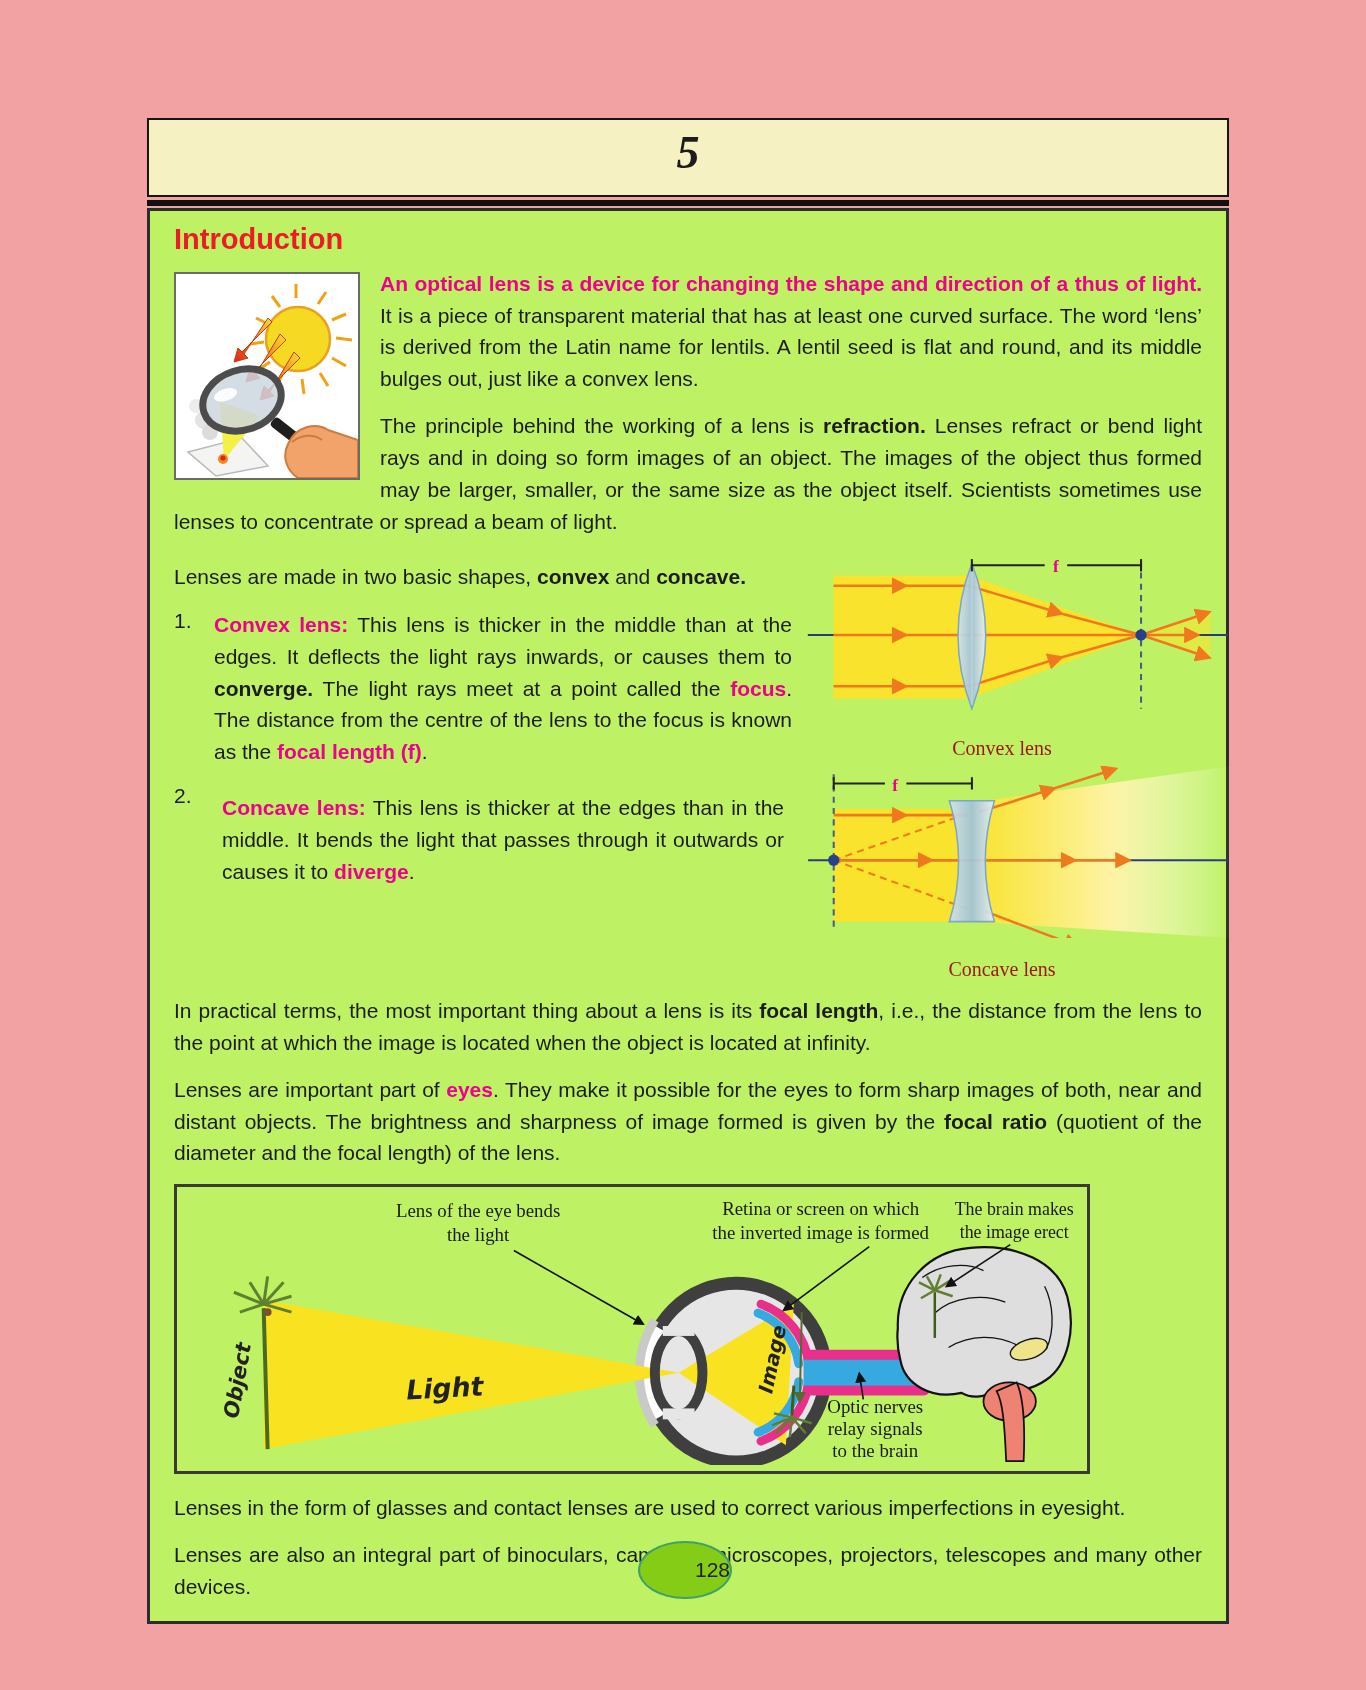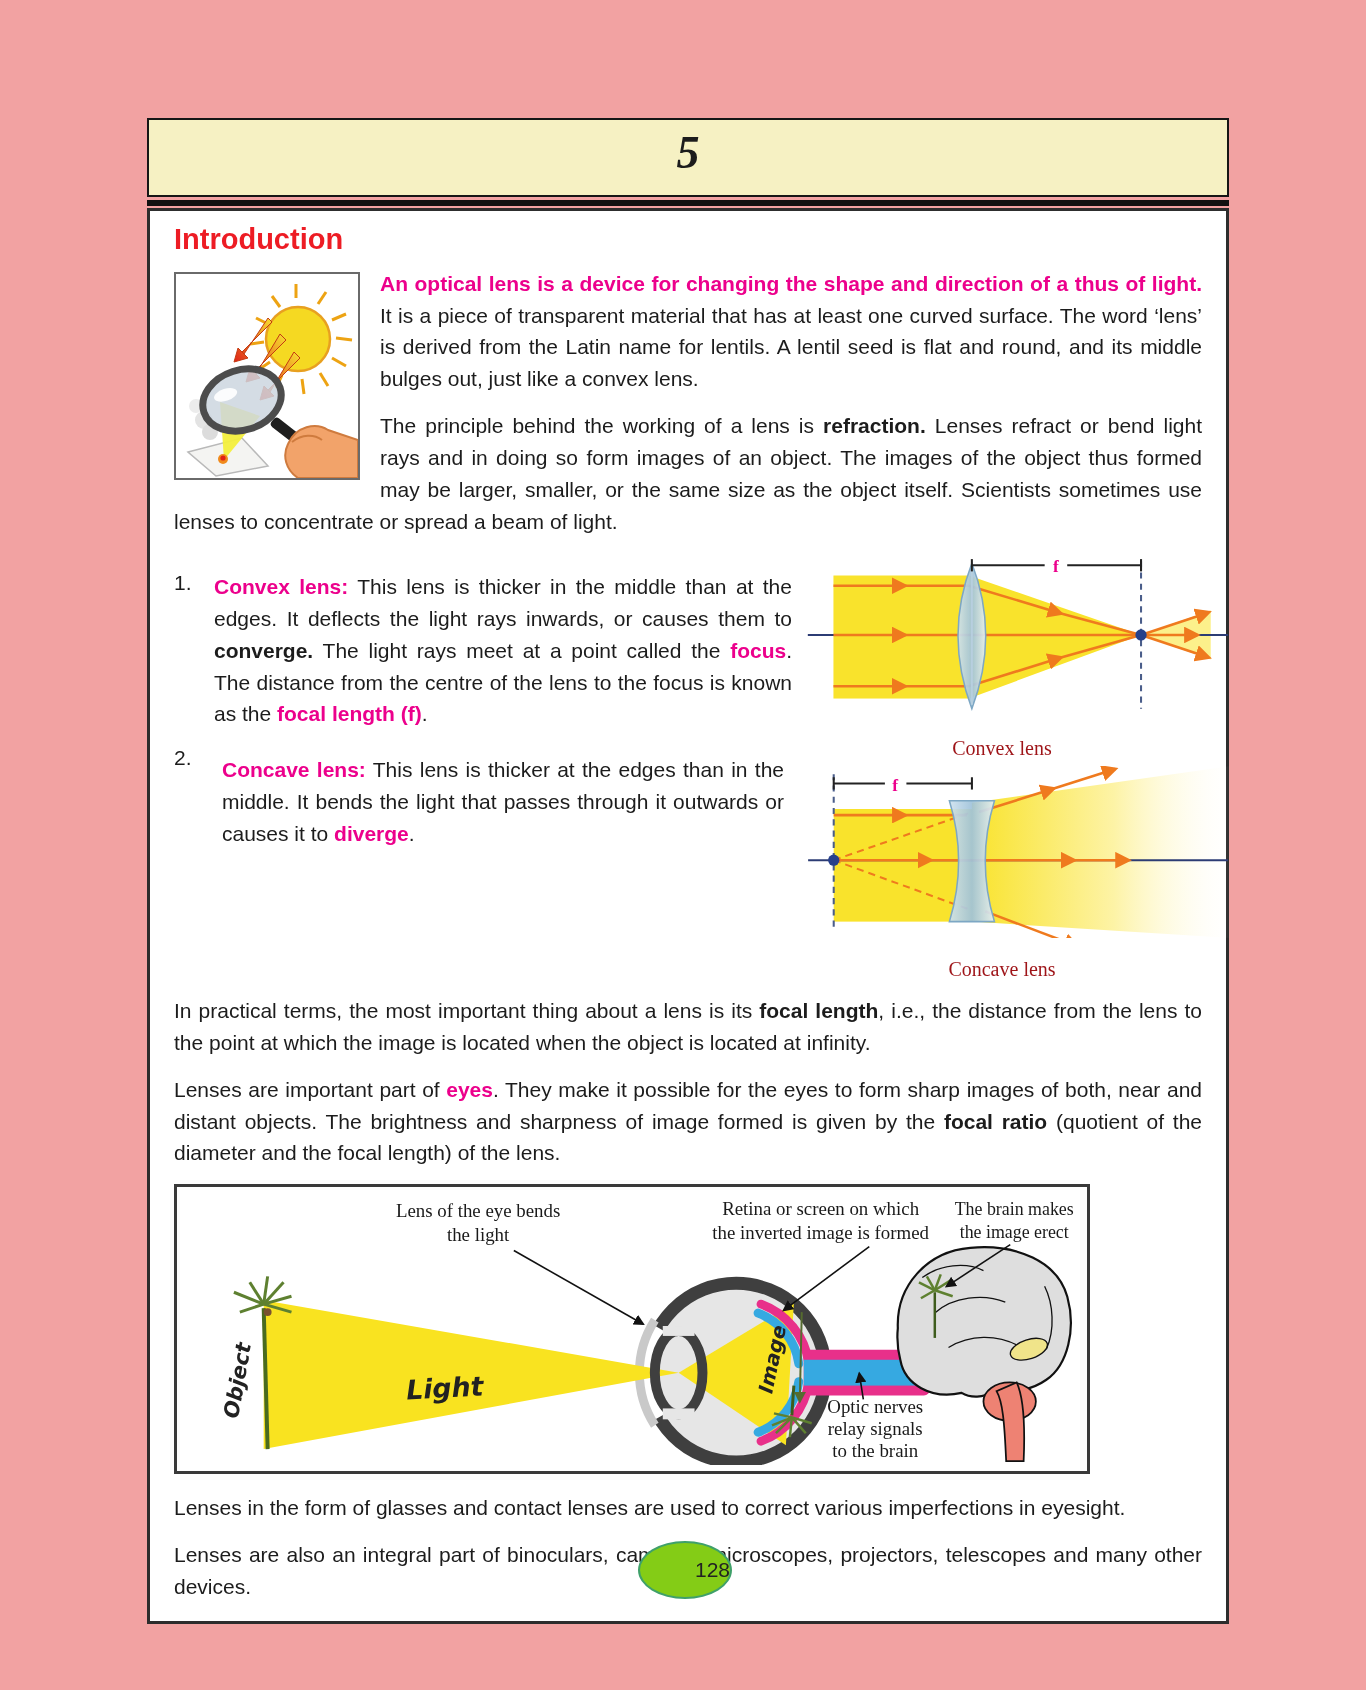--- a/index.html
+++ b/index.html
@@ -11,21 +11,21 @@
   }
   .card{position:absolute;left:147px;top:118px;width:1082px;}
   .banner{
     background:#f6f1c3;border:2px solid #161616;text-align:center;
     padding:8px 0 16px;box-sizing:border-box;
   }
   .chapter-number{font-family:"Liberation Serif",serif;font-style:italic;font-weight:bold;font-size:46px;line-height:1.1;}
   .chapter-title{font-family:"Liberation Serif",serif;font-style:italic;font-weight:bold;font-size:42px;margin-top:8px;letter-spacing:1px;}
   .bar{height:6px;background:#111;margin-top:3px;}
   .content{
-    background:#ffffff;border:3px solid #2d2d2d;margin-top:2px;
+    background:#bef264;border:3px solid #2d2d2d;margin-top:2px;
     padding:10px 24px 14px;box-sizing:border-box;
   }
   h2.intro{color:#ed1c24;font-size:29px;margin:2px 0 12px;font-weight:bold;}
   .para{font-size:21px;line-height:1.52;text-align:justify;margin:0 0 15px;}
   .run-plain{}
   .run-bold{font-weight:700;}
   .run-magenta{color:#ec008c;font-weight:700;}
   .figure-sun{
     float:left;width:186px;height:208px;border:2px solid #6a6a6a;
     margin:4px 20px 6px 0;box-sizing:border-box;background:#fff;
@@ -118,20 +118,21 @@
       </div>
 
       <p class="para"><span class="run-magenta">An optical lens is a device for changing the shape and direction of a thus of light.</span><span class="run-plain"> It is a piece of transparent material that has at least one curved surface. The word ‘lens’ is derived from the Latin name for lentils. A lentil seed is flat and round, and its middle bulges out, just like a convex lens.</span></p>
       <p class="para"><span class="run-plain">The principle behind the working of a lens is </span><span class="run-bold">refraction.</span><span class="run-plain"> Lenses refract or bend light rays and in doing so form images of an object. The images of the object thus formed may be larger, smaller, or the same size as the object itself. Scientists sometimes use lenses to concentrate or spread a beam of light.</span></p>
     </div>
 
     <div class="clear"></div>
 
     <div class="section-row">
       <div class="left-col">
+        <p class="para" style="margin:6px 0 0;"><span class="run-plain">Lenses are made in two basic shapes, </span><span class="run-bold">convex</span><span class="run-plain"> and </span><span class="run-bold">concave.</span></p>
 
         <div class="list-item">
           <div class="item-num">1.</div>
           <div class="item-body para" style="margin:0;"><span class="run-magenta">Convex lens:</span><span class="run-plain"> This lens is thicker in the middle than at the edges. It deflects the light rays inwards, or causes them to </span><span class="run-bold">converge.</span><span class="run-plain"> The light rays meet at a point called the </span><span class="run-magenta">focus</span><span class="run-plain">. The distance from the centre of the lens to the focus is known as the </span><span class="run-magenta">focal length (f)</span><span class="run-plain">.</span></div>
         </div>
 
         <div class="list-item">
           <div class="item-num">2.</div>
           <div class="item-body para" style="margin:8px;"><span class="run-magenta">Concave lens:</span><span class="run-plain"> This lens is thicker at the edges than in the middle. It bends the light that passes through it outwards or causes it to </span><span class="run-magenta">diverge</span><span class="run-plain">.</span></div>
         </div>

